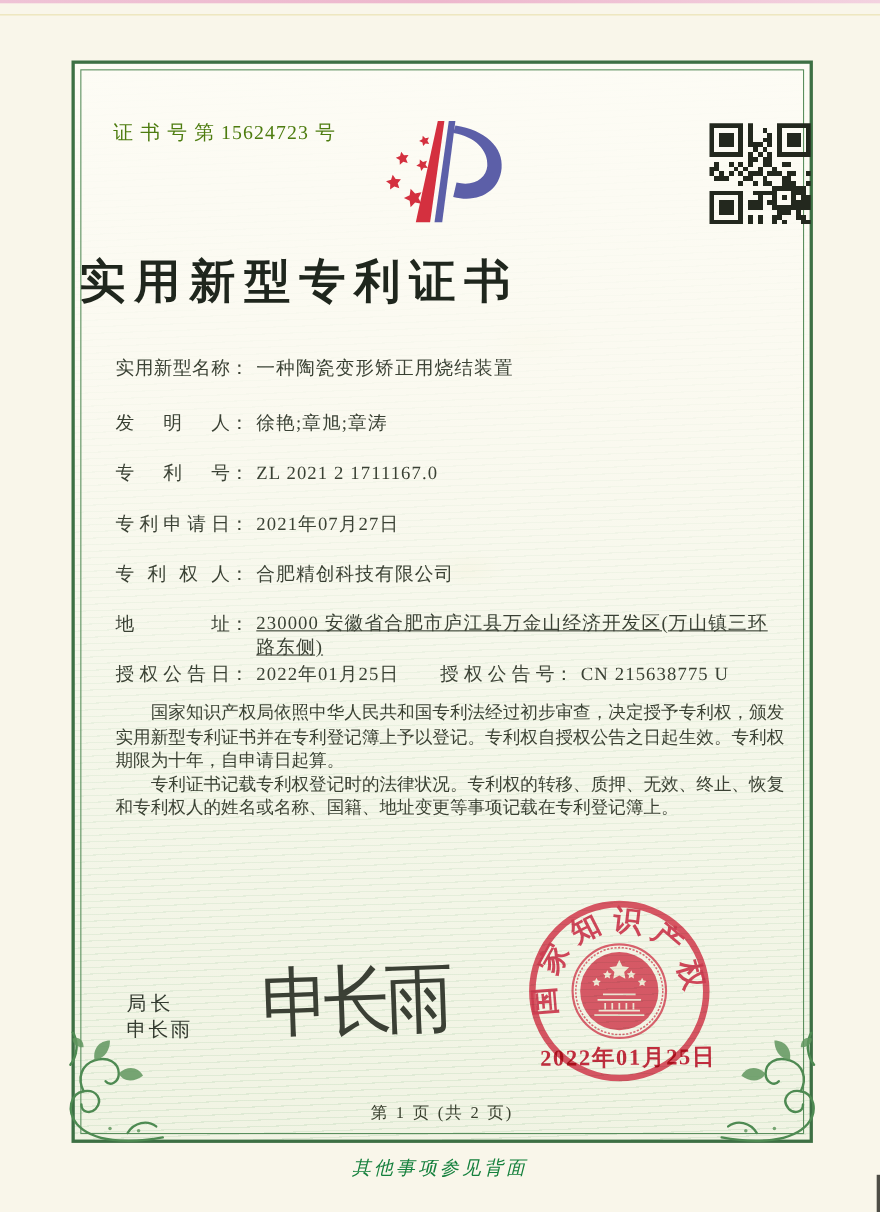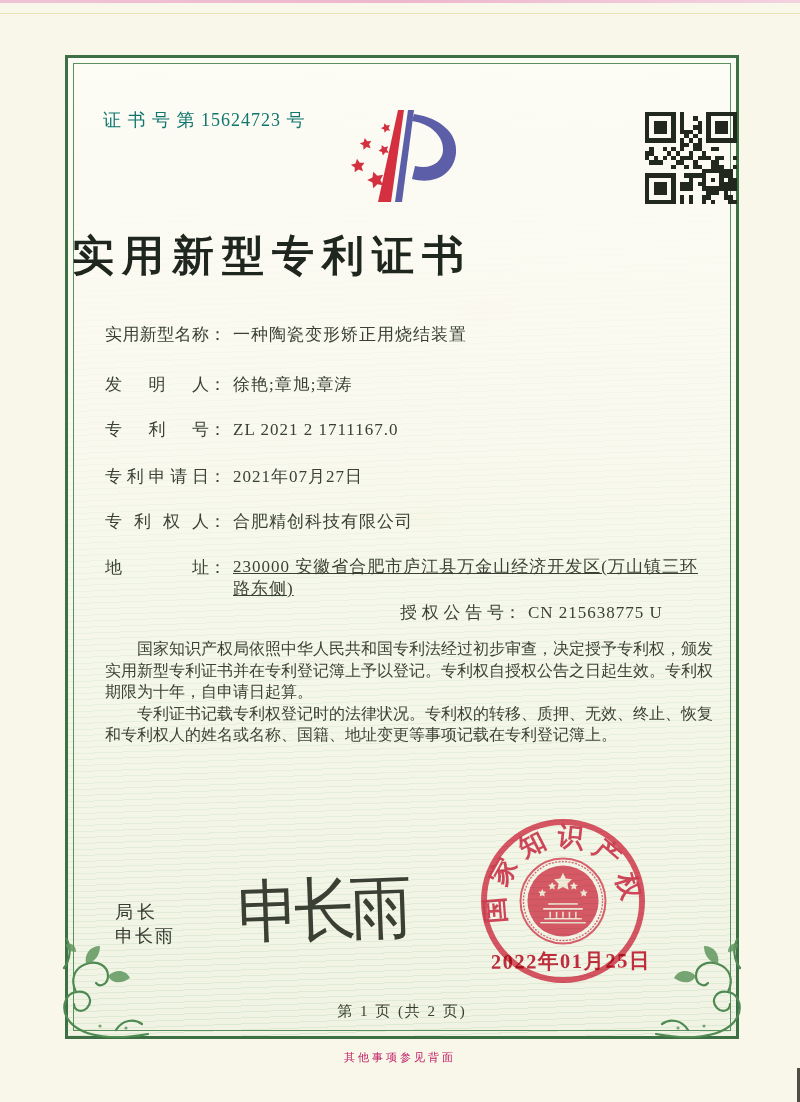--- a/index.html
+++ b/index.html
@@ -15,43 +15,43 @@
   .stain2{left:390px;top:500px;width:70px;height:34px;background:radial-gradient(closest-side,rgba(226,196,110,.20),rgba(226,196,110,0));}
   
   .guilloche{left:67px;top:57px;width:670px;height:980px;
     background:
       linear-gradient(180deg,rgba(253,252,245,.98) 0%,rgba(251,250,241,.88) 30%,rgba(242,247,233,.62) 62%,rgba(229,240,218,.42) 100%),
       repeating-linear-gradient(178deg,rgba(118,176,122,.25) 0px,rgba(118,176,122,.25) 1px,rgba(255,255,255,0) 1px,rgba(255,255,255,0) 6px);}
   
   .frame-outer{left:65px;top:55px;width:674px;height:984px;border:3px solid #3d7044;box-sizing:border-box;}
   .frame-inner{left:73px;top:63px;width:658px;height:968px;border:1px solid #5a8f5e;box-sizing:border-box;}
   
-  .cert-no{left:103px;top:108px;font-size:18px;color:#0f766e;letter-spacing:1px;}
+  .cert-no{left:103px;top:108px;font-size:18px;color:#4d7c0f;letter-spacing:1px;}
   .title{left:72px;top:228px;width:660px;font-size:42px;font-weight:700;
          color:#1f261d;letter-spacing:8px;}
   .row{left:105px;font-size:17px;color:#3a4134;white-space:nowrap;}
   .lbl{display:inline-block;width:104px;text-align:justify;text-align-last:justify;vertical-align:top;}
   .colon{margin-right:7px;}
   .val{letter-spacing:1px;}
   .val-wrap{display:inline-block;width:468px;white-space:normal;vertical-align:top;letter-spacing:1px;line-height:22px;text-decoration:underline;}
   .row-name{top:323px;} .row-inv{top:373px;} .row-patno{top:418px;}
   .row-appd{top:465px;} .row-owner{top:510px;} .row-addr{top:556px;} .row-grant{top:601px;}
   .grant-right{position:absolute;left:295px;top:0;}
   .paras{left:105px;top:638px;width:608px;font-size:16px;line-height:21.6px;color:#3b4234;text-align:justify;}
   .paras p{margin:0;text-indent:2em;}
   .director-label{left:115px;top:888px;font-size:18px;color:#343b30;letter-spacing:4px;margin-top:12px;}
   .director-name{left:115px;top:924px;font-size:18px;color:#343b30;letter-spacing:2px;}
   .signature{left:238px;top:868px;font-size:62px;color:#2c3127;letter-spacing:-6px;
              transform:rotate(-2deg) scaleY(1.12);opacity:.92;font-weight:500;}
   .seal-wrap{left:479px;top:817px;width:168px;height:168px;mix-blend-mode:multiply;}
   .seal-date{left:491px;top:947px;font-size:20.5px;font-weight:700;color:#cb2f44;
              letter-spacing:1.5px;transform:rotate(-.6deg);mix-blend-mode:multiply;}
   .footer-page{left:72px;top:1002px;width:660px;text-align:center;font-size:15px;color:#39402f;letter-spacing:2px;}
-  .back-note{left:0;top:1050px;width:800px;text-align:center;font-size:11px;color:#be185d;
-             letter-spacing:3px;}
+  .back-note{left:0;top:1050px;width:800px;text-align:center;font-size:17px;color:#15803d;
+             letter-spacing:3px;font-style:italic;}
   .logo-wrap{left:336px;top:106px;width:135px;height:100px;}
   .qr-wrap{left:645px;top:112px;width:92px;height:92px;}
   .flourish-l{left:56px;top:938px;width:100px;height:102px;}
   .flourish-r{left:648px;top:938px;width:100px;height:102px;transform:scaleX(-1);}
 </style>
 </head>
 <body>
 
 <div>
 
@@ -352,20 +352,23 @@
   <div class="abs row row-appd">
     <span class="lbl">专利申请日</span><span class="colon">：</span><span class="val">2021年07月27日</span>
   </div>
   <div class="abs row row-owner">
     <span class="lbl">专利权人</span><span class="colon">：</span><span class="val">合肥精创科技有限公司</span>
   </div>
   <div class="abs row row-addr">
     <span class="lbl">地址</span><span class="colon">：</span><span class="val-wrap">230000 安徽省合肥市庐江县万金山经济开发区(万山镇三环路东侧)</span>
   </div>
   <div class="abs row row-grant">
+    <span>
+      <span class="lbl">授权公告日</span><span class="colon">：</span><span class="val">2022年01月25日</span>
+    </span>
     <span class="grant-right">
       <span class="lbl">授权公告号</span><span class="colon">：</span><span class="val">CN 215638775 U</span>
     </span>
   </div>
 
   <div class="abs paras">
     <p>国家知识产权局依照中华人民共和国专利法经过初步审查，决定授予专利权，颁发实用新型专利证书并在专利登记簿上予以登记。专利权自授权公告之日起生效。专利权期限为十年，自申请日起算。</p>
     <p>专利证书记载专利权登记时的法律状况。专利权的转移、质押、无效、终止、恢复和专利权人的姓名或名称、国籍、地址变更等事项记载在专利登记簿上。</p>
   </div>
 

